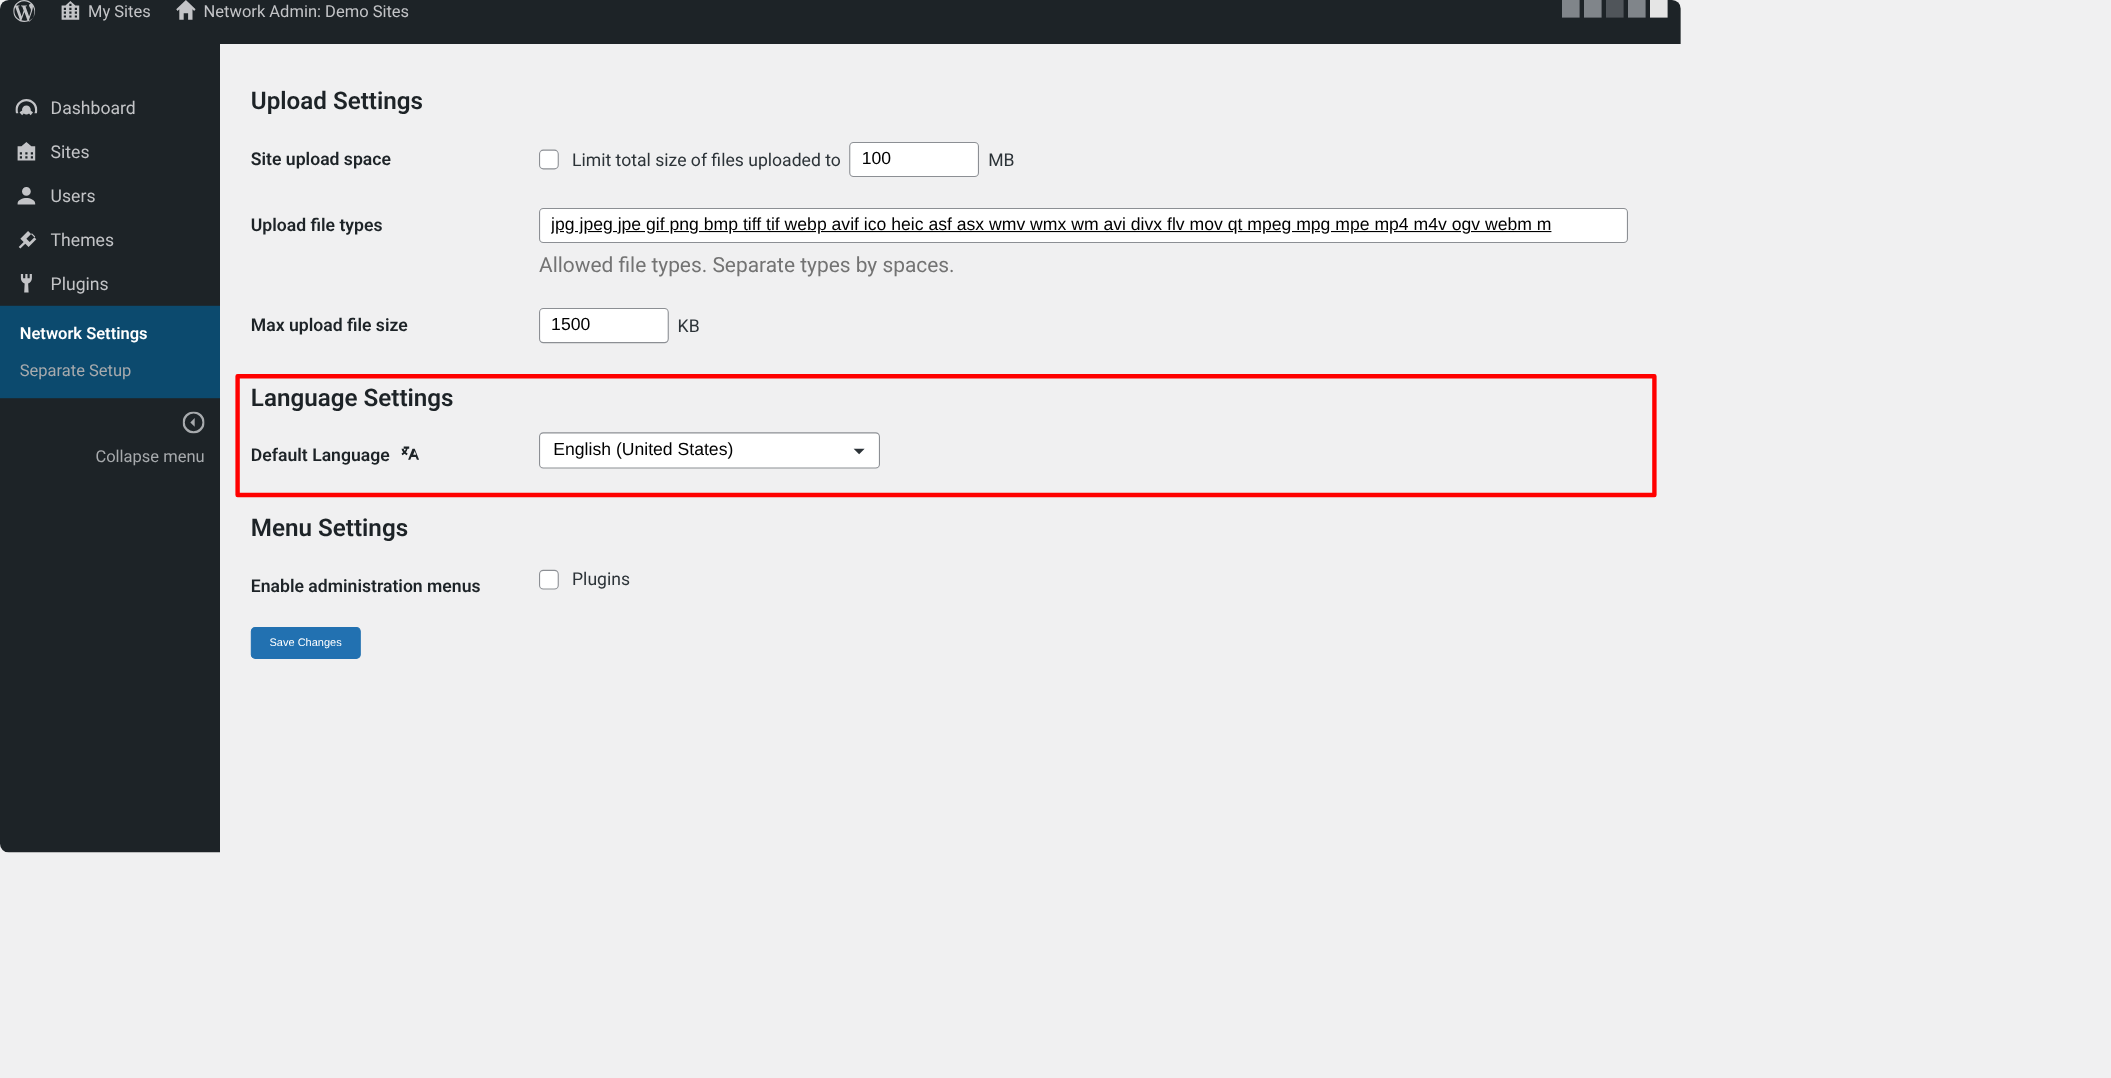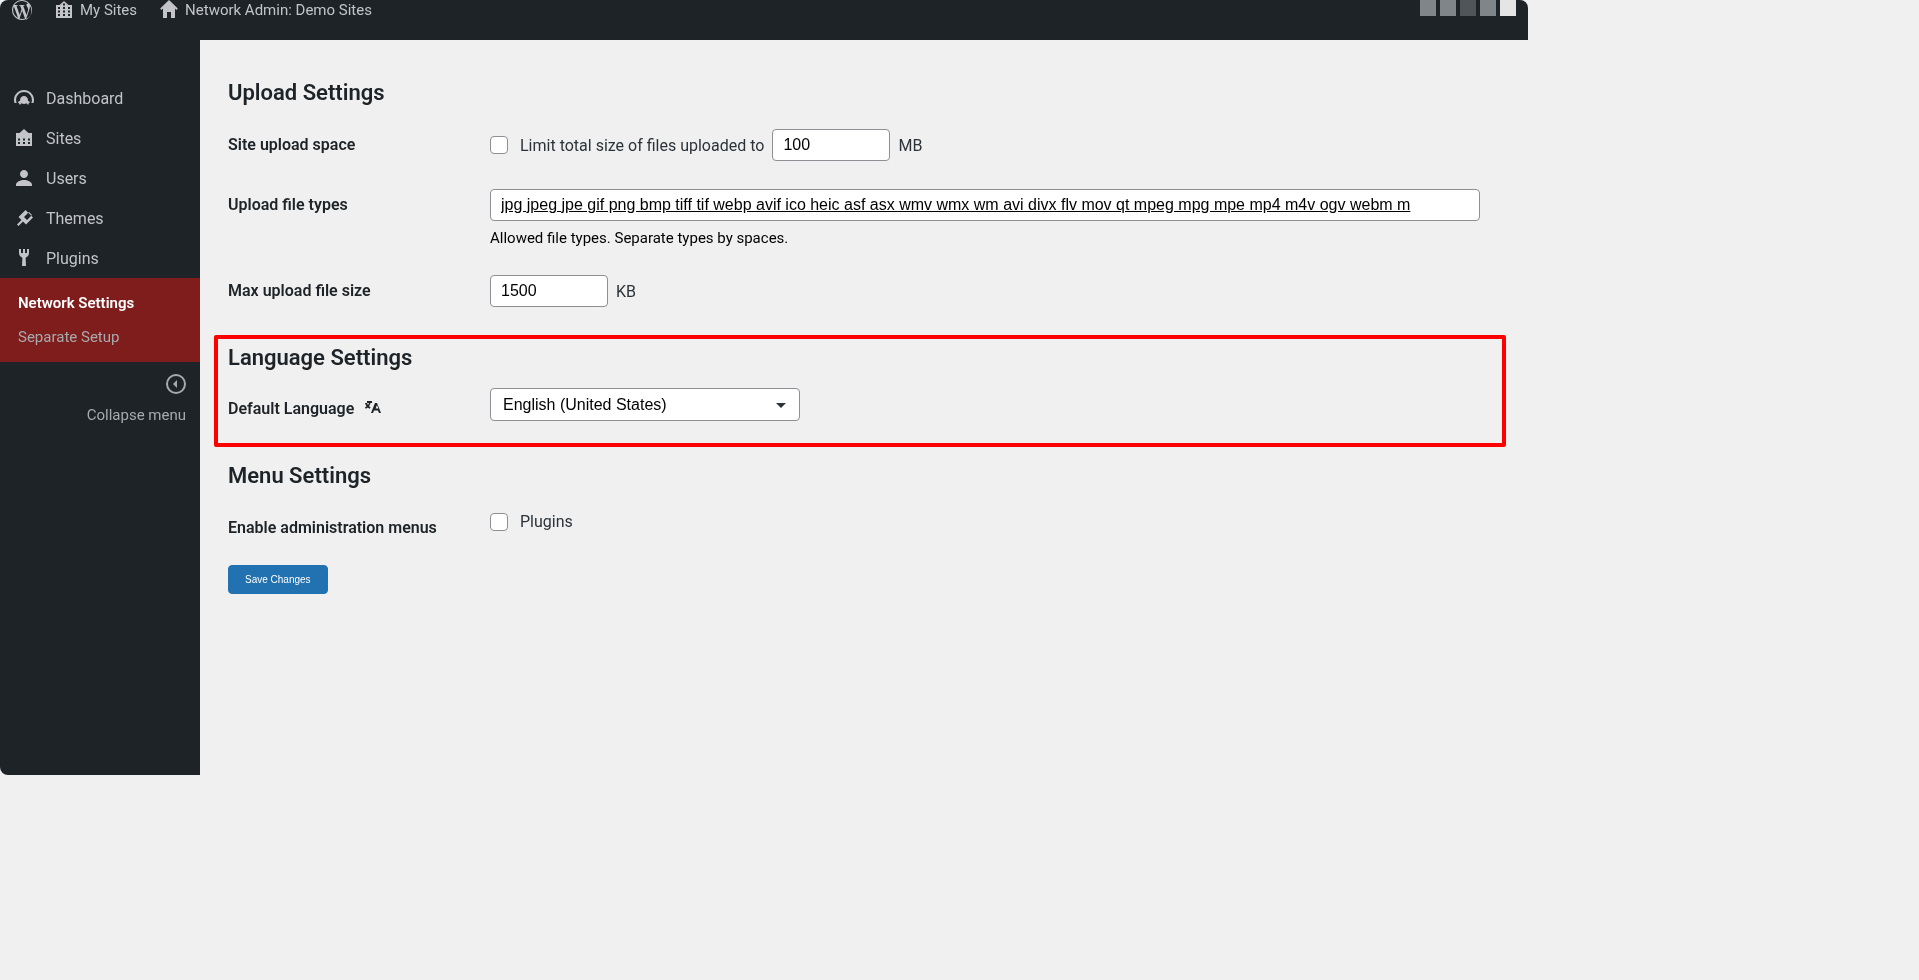--- a/index.html
+++ b/index.html
@@ -75,21 +75,21 @@
   content: "";
   position: absolute;
   right: -1px;
   top: 50%;
   transform: translateY(-50%);
   border: 8px solid transparent;
   border-right-color: #f0f0f1;
 }
 .menu-icon { width: 20px; height: 20px; display: inline-flex; align-items: center; justify-content: center; }
 .submenu {
-  background: #7f1d1d;
+  background: #0c4a6e;
   padding: 8px 0;
 }
 .submenu-item {
   padding: 8px 14px 8px 18px;
   font-size: 15px;
   cursor: pointer;
 }
 .submenu-item.current { color: #fff; font-weight: 600; }
 .submenu-item:not(.current) { color: #a7aaad; }
 .collapse {
@@ -138,21 +138,21 @@
 }
 input[type="text"].small-input {
   width: 118px; padding: 6px 10px; font-size:16px;
   border:1px solid #8c8f94; border-radius:4px; background:#fff;
 }
 input[type="text"].wide-input {
   width: 990px; max-width:100%; padding: 6px 10px; font-size:16px;
   border:1px solid #8c8f94; border-radius:4px; background:#fff;text-decoration:underline;
 }
 .description {
-  color: #000000; font-size:15px; margin-top:8px;
+  color: #737373; font-size:19px; margin-top:8px;
 }
 .select-wrap {
   position: relative; display:inline-block;
 }
 select.lang-select {
   width: 310px; padding: 7px 12px; font-size:16px;
   border:1px solid #8c8f94; border-radius:4px; background:#fff;
   appearance:none; cursor:pointer;
 }
 .select-wrap::after {

